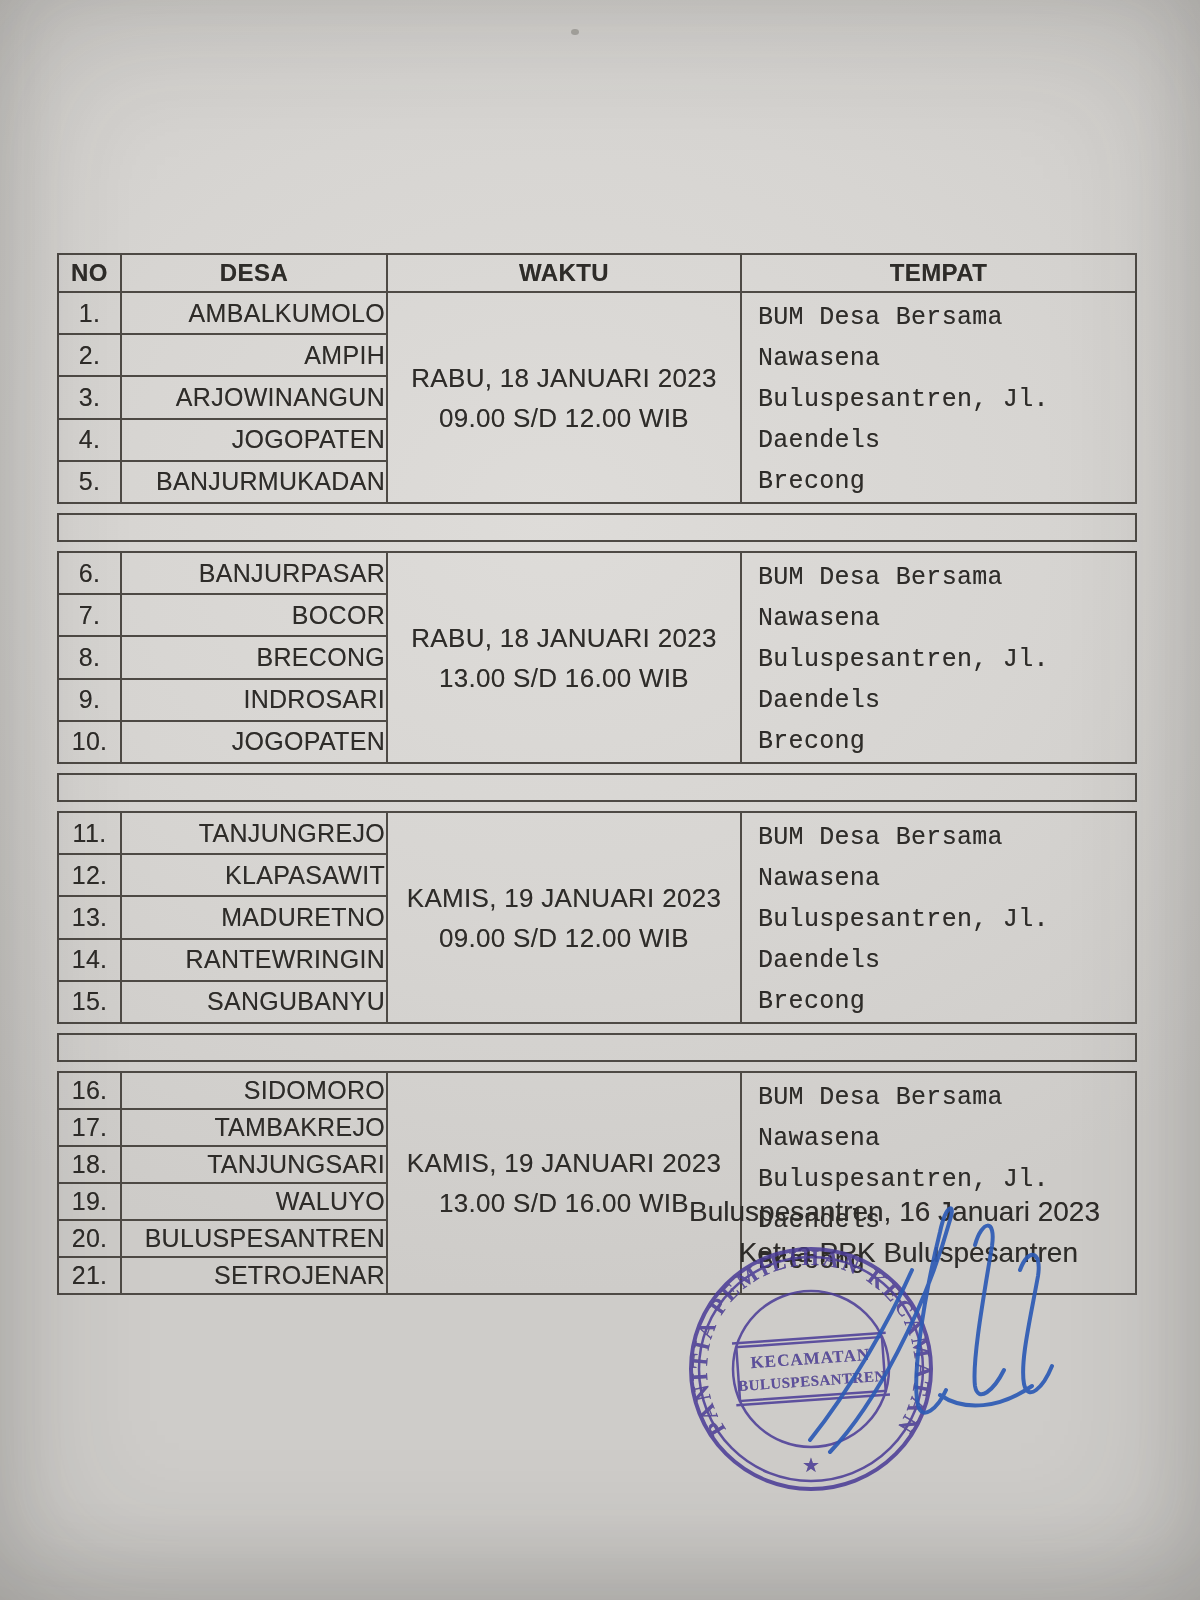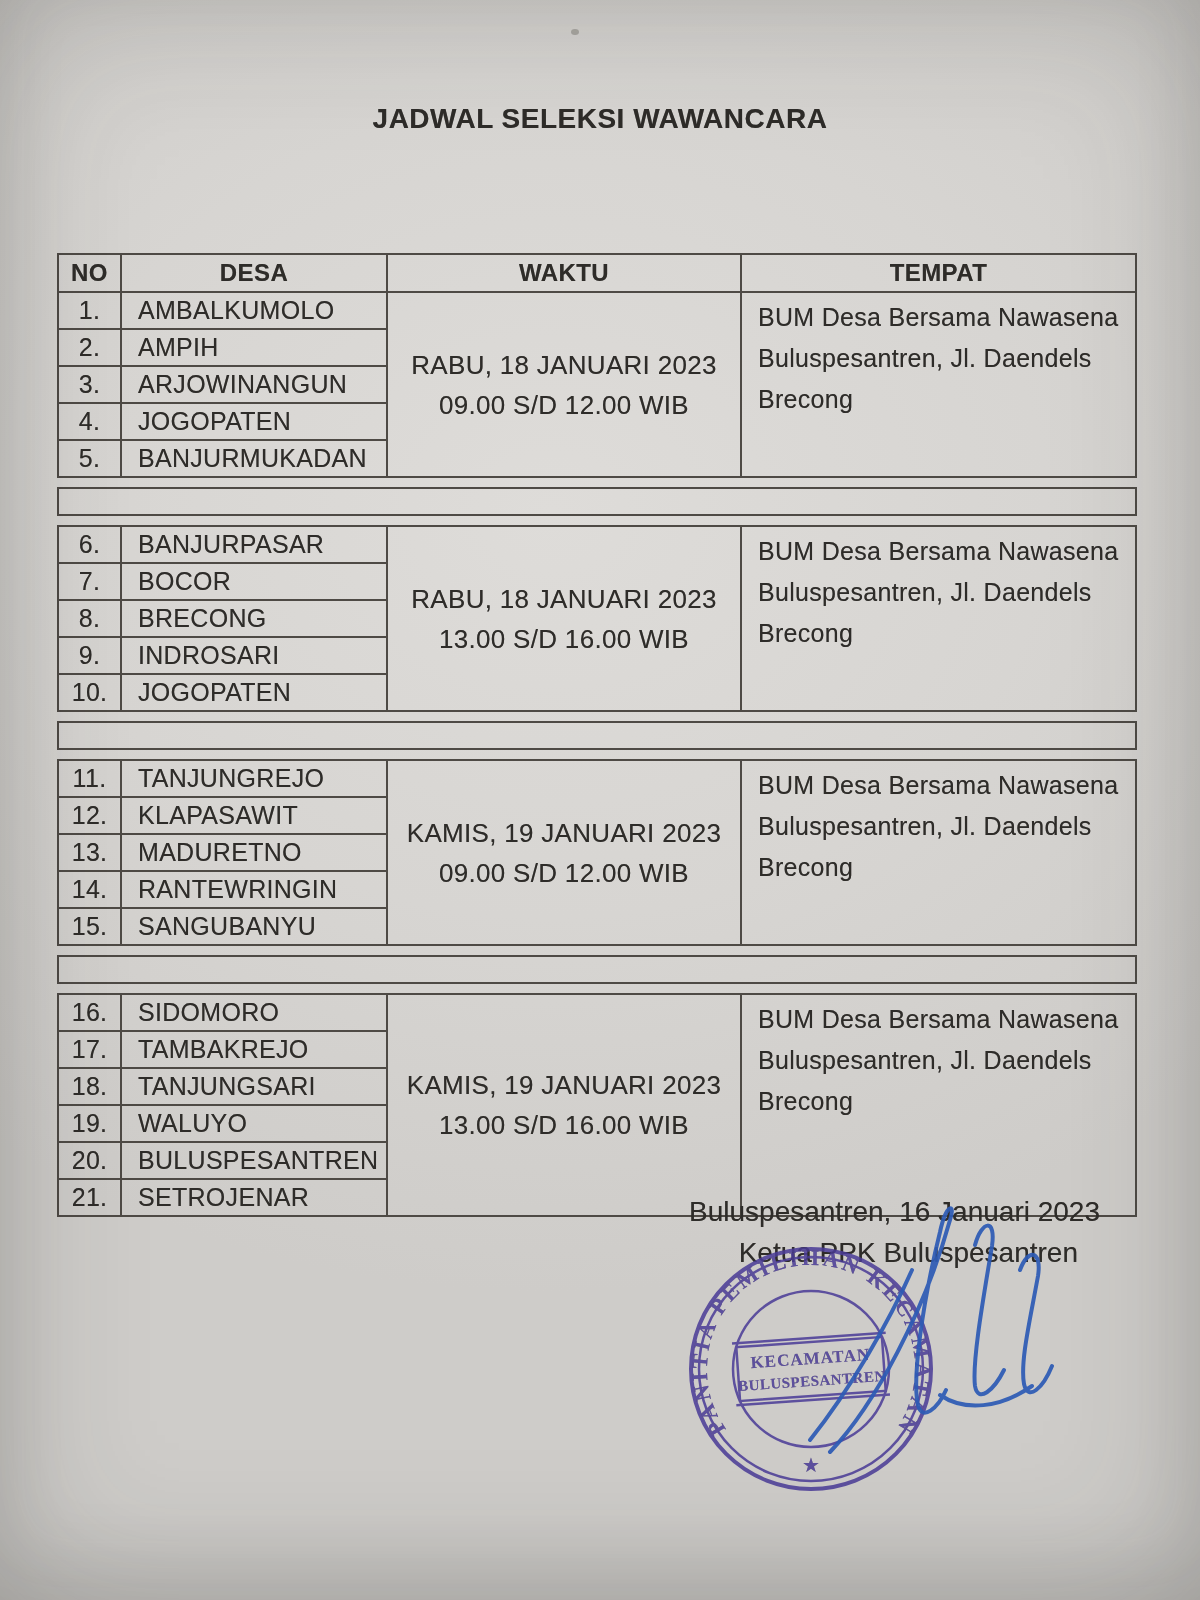--- a/index.html
+++ b/index.html
@@ -16,24 +16,24 @@
   .title-block{
     position:absolute;top:96px;left:0;width:100%;text-align:center;
     font-weight:bold;font-size:28px;line-height:46px;letter-spacing:.5px;
   }
   .table-area{position:absolute;top:253px;left:57px;width:1080px;}
   table.grp{width:100%;border-collapse:collapse;table-layout:fixed;}
   .grp th,.grp td{border:2px solid #4e4a45;}
   .grp th{height:34px;font-size:24px;font-weight:bold;text-align:center;letter-spacing:.4px;}
   .grp td{height:33px;font-size:25px;letter-spacing:.3px;}
   td.c-no{text-align:center;}
-  td.c-desa{padding-left:16px;}
+  td.c-desa{padding-left:16px;text-align:right;}
   td.c-waktu{text-align:center;vertical-align:middle;font-size:26px;border-radius:9px;}
   td.c-waktu span{display:block;line-height:40px;}
-  td.c-tempat{vertical-align:top;padding:4px 8px 0 16px;}
+  td.c-tempat{vertical-align:top;padding:4px 8px 0 16px;font-family:Liberation Mono, monospace;}
   td.c-tempat span{display:block;line-height:41px;}
   .spacer{height:25px;border:2px solid #4e4a45;margin:9px 0;}
   .sign-date{position:absolute;top:1196px;left:0;width:1100px;text-align:right;font-size:28px;}
   .sign-role{position:absolute;top:1237px;left:0;width:1078px;text-align:right;font-size:28px;}
   .sign-name{position:absolute;top:1404px;left:776px;font-family:"Liberation Serif",serif;font-size:31px;letter-spacing:.5px;}
   .stamp{position:absolute;left:683px;top:1241px;width:256px;height:256px;opacity:.86;filter:blur(.3px);}
   .ring-ink{stroke:#4b3c97;fill:none;}
   .ringtxt{font-family:"Liberation Serif",serif;font-weight:bold;font-size:22px;fill:#4b3c97;letter-spacing:3px;}
   .bandtxt{font-family:"Liberation Serif",serif;font-weight:bold;font-size:17px;fill:#4b3c97;text-anchor:middle;letter-spacing:1px;}
   .bandtxt2{font-family:"Liberation Serif",serif;font-weight:bold;font-size:15px;fill:#4b3c97;text-anchor:middle;letter-spacing:.5px;}
@@ -43,21 +43,20 @@
   .speck{position:absolute;left:571px;top:29px;width:8px;height:6px;border-radius:50%;background:#96948f;opacity:.7;}
 </style>
 </head>
 <body>
 
 <div class="photo doc-text">
 
   <div class="speck"></div>
 
   <div class="title-block">
-    <div>JADWAL SELEKSI WAWANCARA</div>
   </div>
 
   <div class="table-area">
 
     <table class="grp">
       <colgroup>
           <col style="width:63px">
           <col style="width:266px">
           <col style="width:354px">
           <col>

